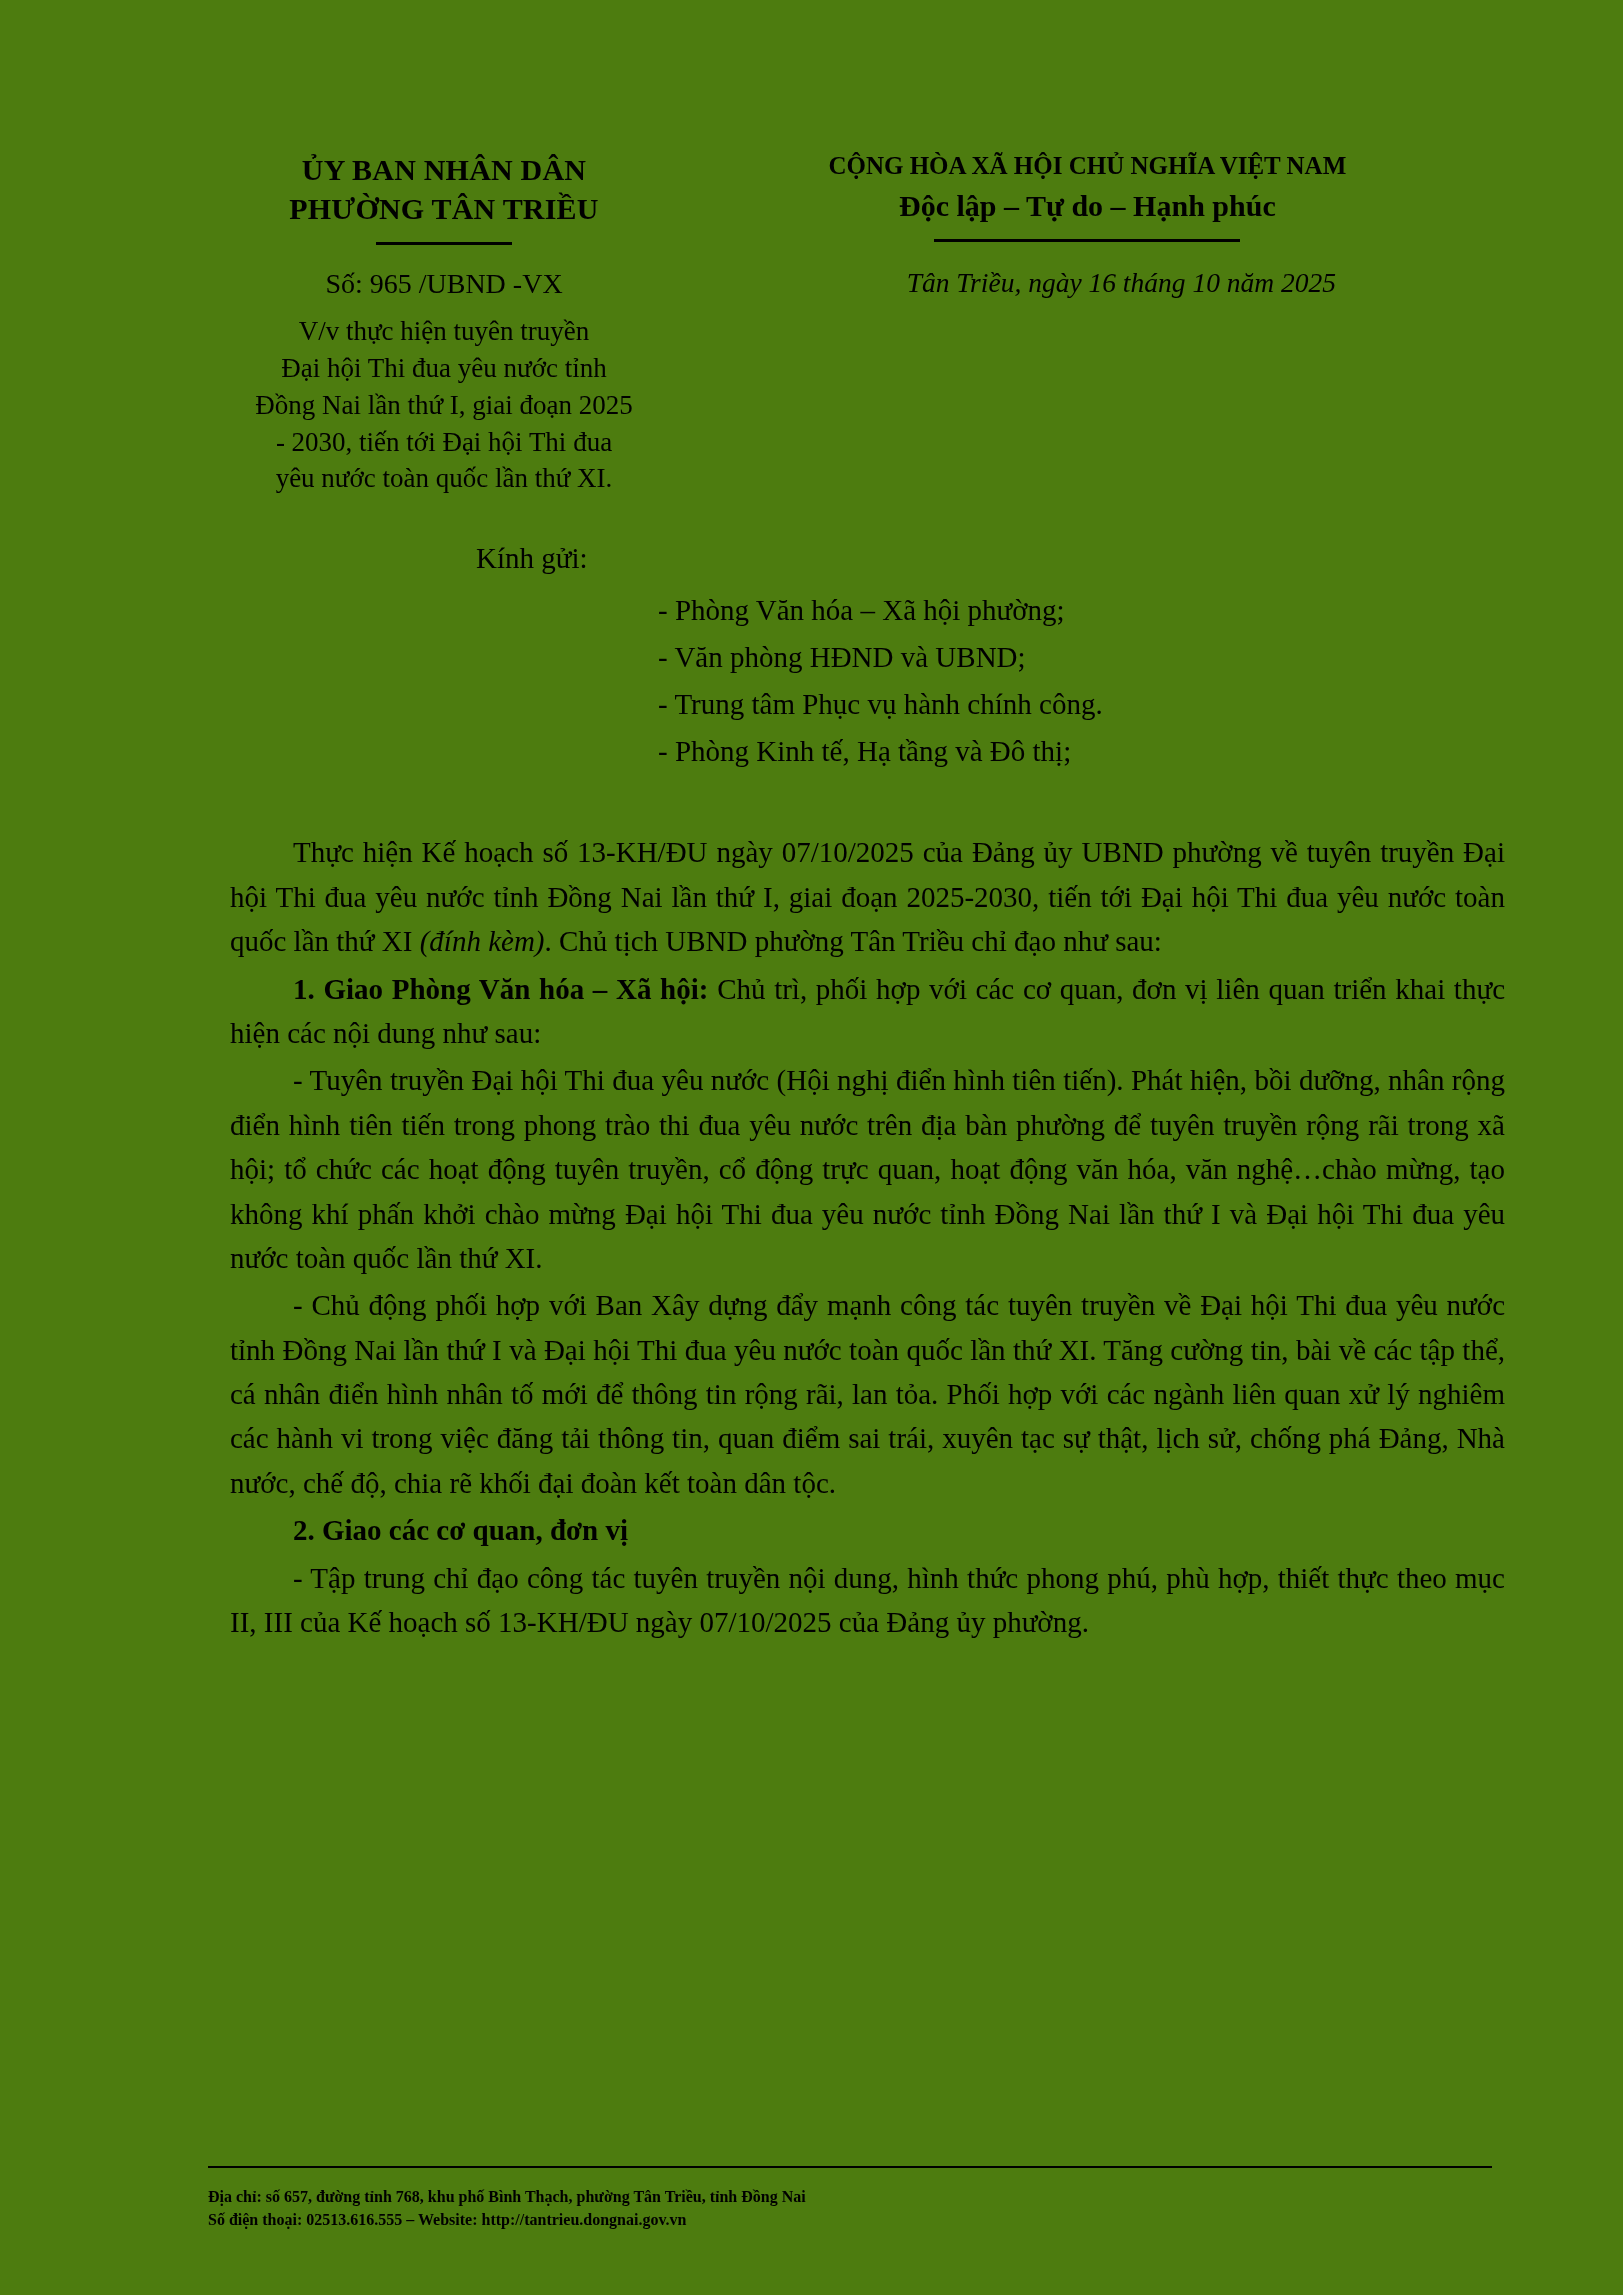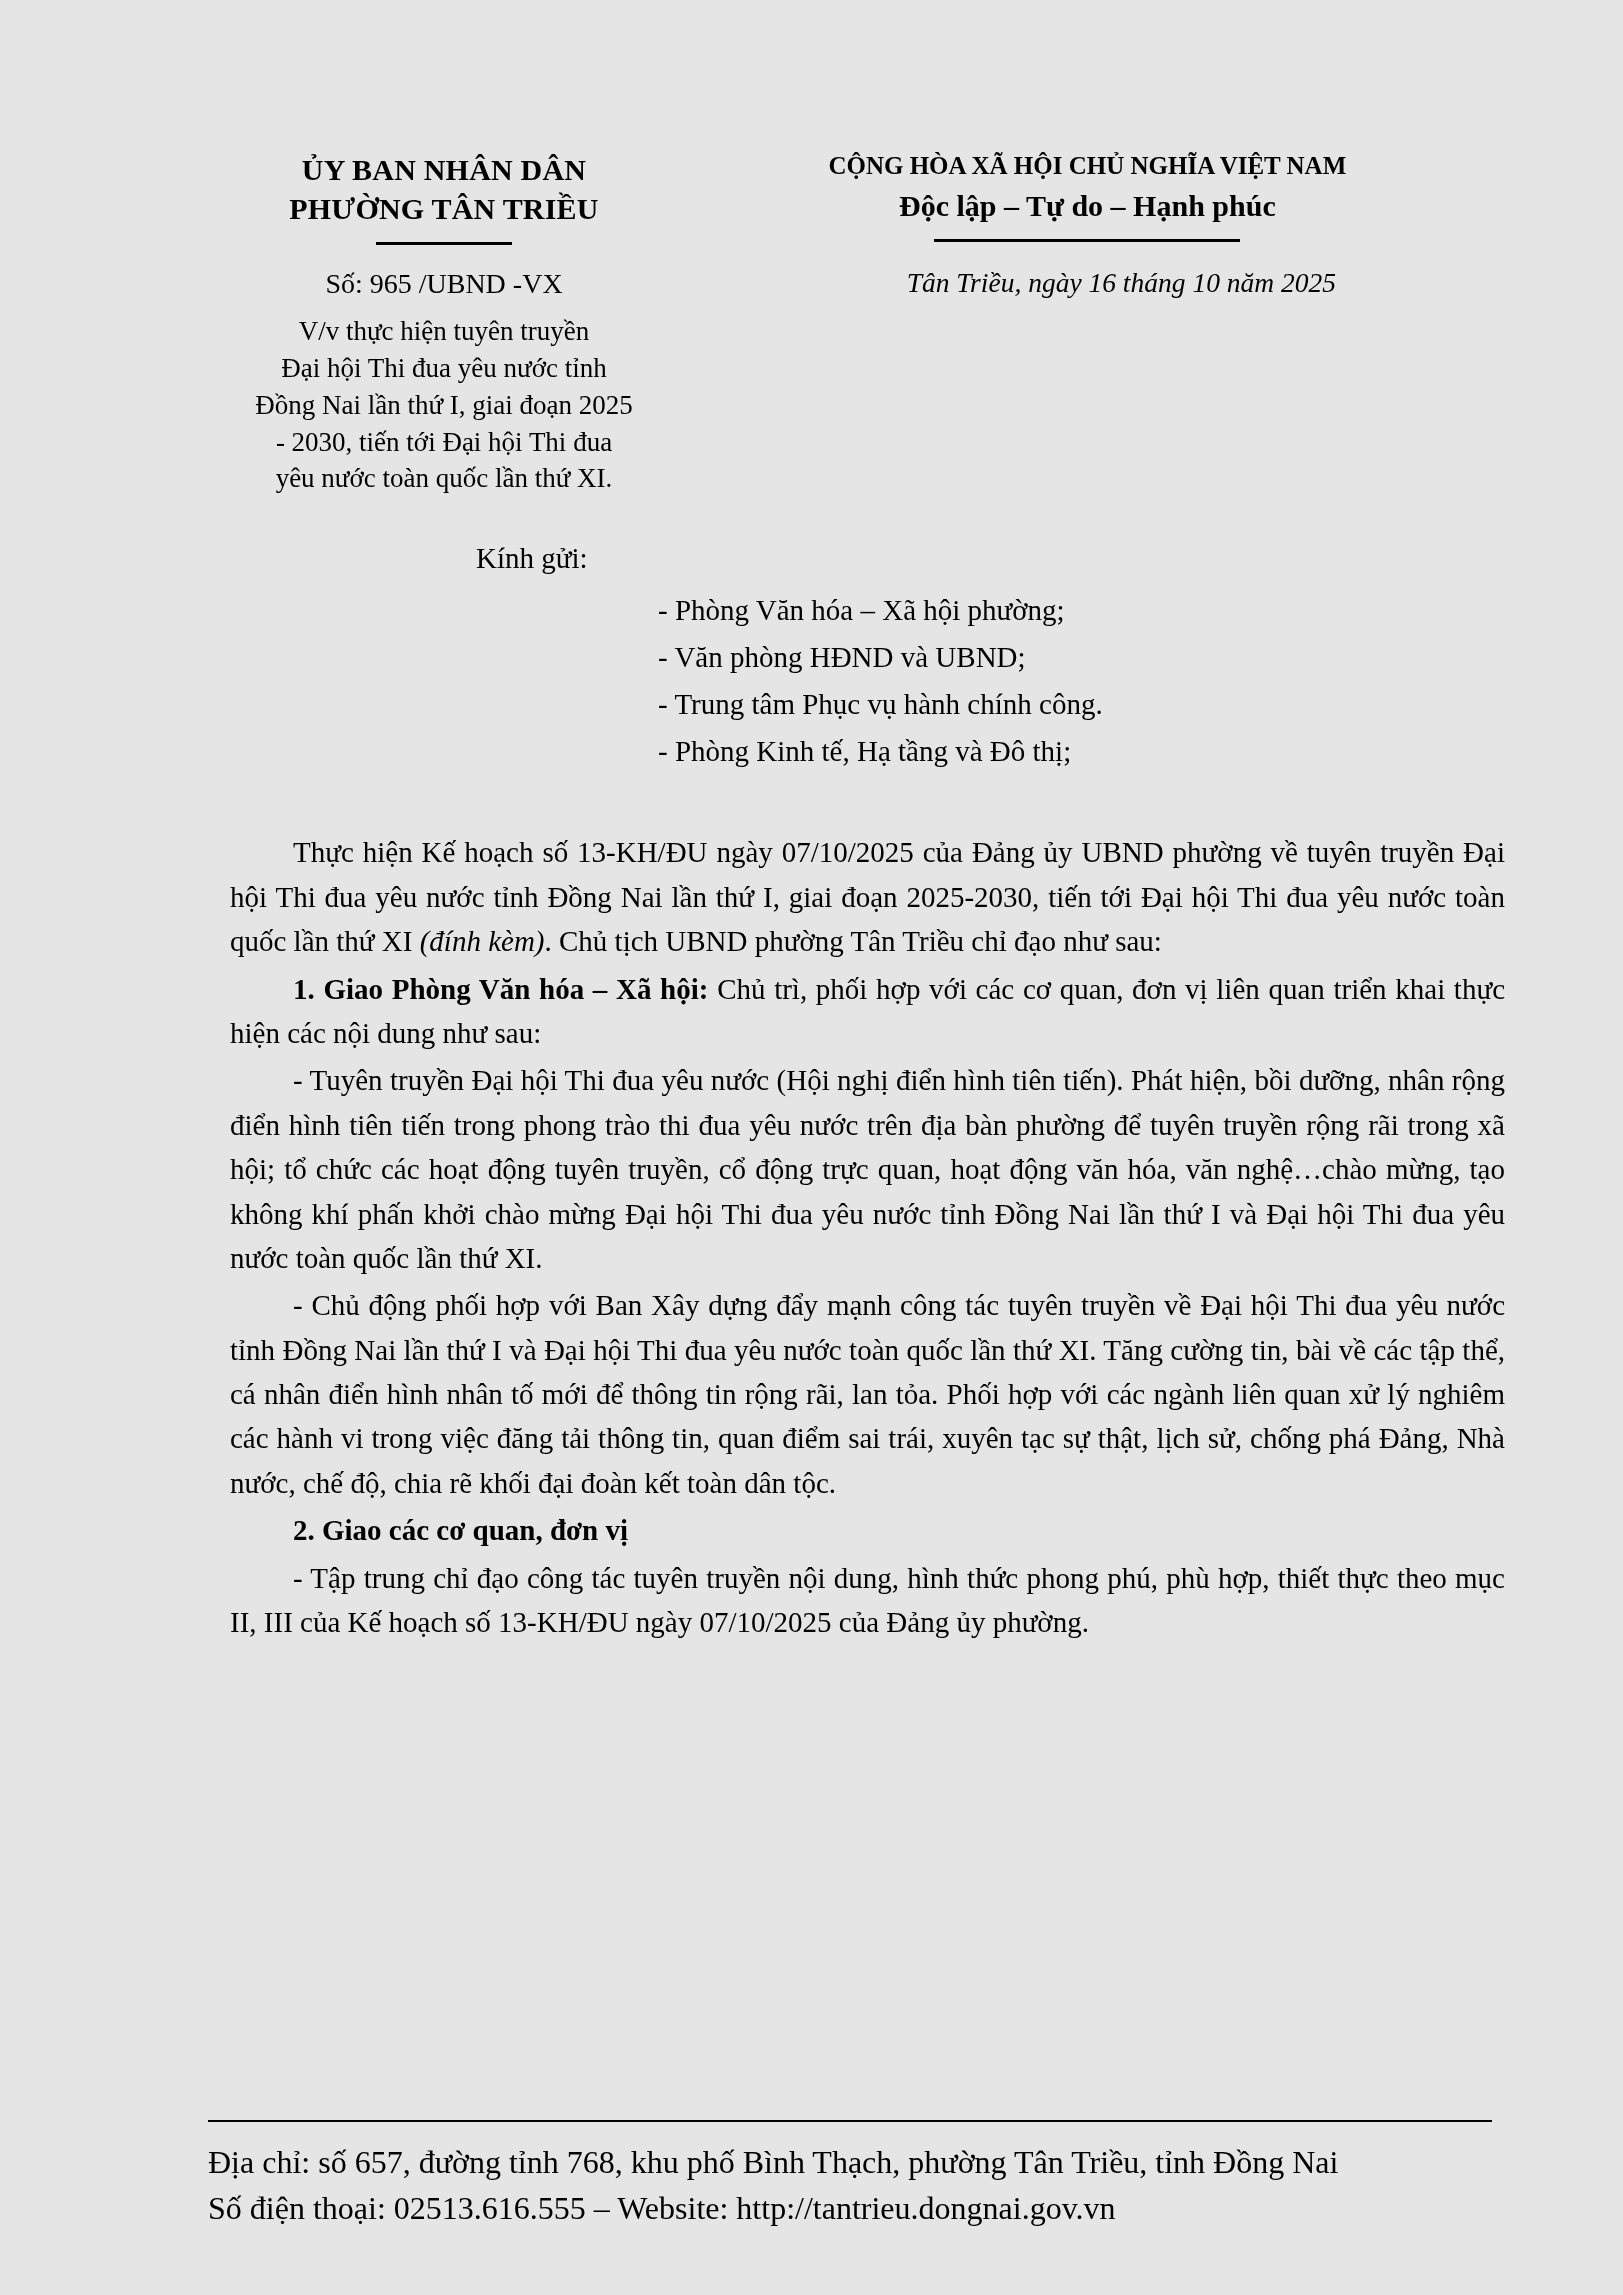--- a/index.html
+++ b/index.html
@@ -9,21 +9,21 @@
     background: #ffffff;
   }
   body {
     font-family: "Liberation Serif", "DejaVu Serif", serif;
     color: #000000;
   }
   .page {
     position: relative;
     width: 1624px;
     height: 2295px;
-    background: #e5e5e5;
+    background: #4d7c0f;
     box-sizing: border-box;
     overflow: hidden;
   }
 
   
   .doc-header {
     display: flex;
     align-items: flex-start;
     padding-top: 150px;
     padding-left: 207px;
@@ -157,23 +157,24 @@
     padding-left: 208px;
     padding-right: 132px;
   }
   .footer-rule {
     height: 2.3px;
     background: #000;
     width: 100%;
     margin-bottom: 17px;
   }
   .footer-line {
-    font-size: 32px;
+    font-size: 16px;
     line-height: 1.44;
     white-space: nowrap;
+    font-weight: bold;
   }
 </style>
 </head>
 <body>
 
 <div class="page">
 
   <div class="doc-header">
 
     <div class="header-left">

